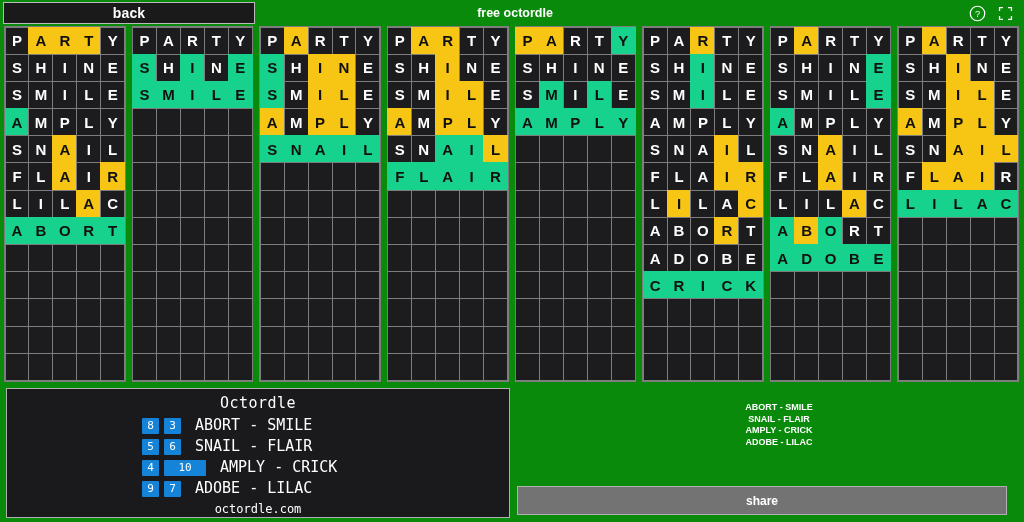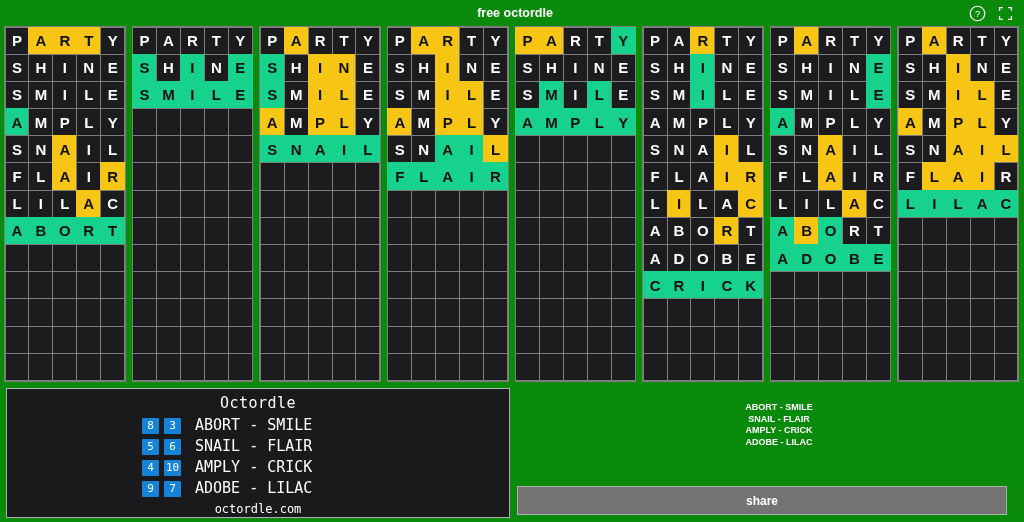--- a/index.html
+++ b/index.html
@@ -107,21 +107,21 @@
     font-size: 15px; line-height: 21px; margin-bottom: 0px;
     width: 232px;
   }
   .badge {
     background: #1583d8; color: #ffffff;
     width: 17px; height: 16px;
     display: inline-flex; align-items: center; justify-content: center;
     font-size: 11px; font-family: "DejaVu Sans Mono", monospace;
     margin-right: 5px; border-radius: 1px;
   }
-  .badge.wide { width: 17px; }
+  .badge.wide { width: 42px; }
   .res-words { margin-left: 9px; white-space: pre; }
   .res-site { font-size: 12px; margin-top: 3px; }
 
   .right-panel {
     flex: 1 1 auto;
     margin: 2px 2px 4px 2px;
     display: flex; flex-direction: column;
     background: #0a8a0a;
   }
   .right-list {
@@ -144,20 +144,21 @@
     display: flex; align-items: center; justify-content: center;
     cursor: pointer;
   }
 </style>
 </head>
 <body>
 
 <div id="app">
 
   <div class="header">
+    <div class="hdr-btn back">back</div>
     <div class="hdr-title">free octordle</div>
     <div class="hdr-icons">
       <span class="icon-btn">
         <svg width="17" height="17" viewBox="0 0 20 20">
           <circle cx="10" cy="10" r="8.5" fill="none" stroke="#ffffff" stroke-width="1.4"></circle>
           <text x="10" y="14.2" font-size="11" font-family="Liberation Sans, sans-serif" fill="#ffffff" text-anchor="middle">?</text>
         </svg>
       </span>
       <span class="icon-btn">
         <svg width="17" height="17" viewBox="0 0 20 20">

